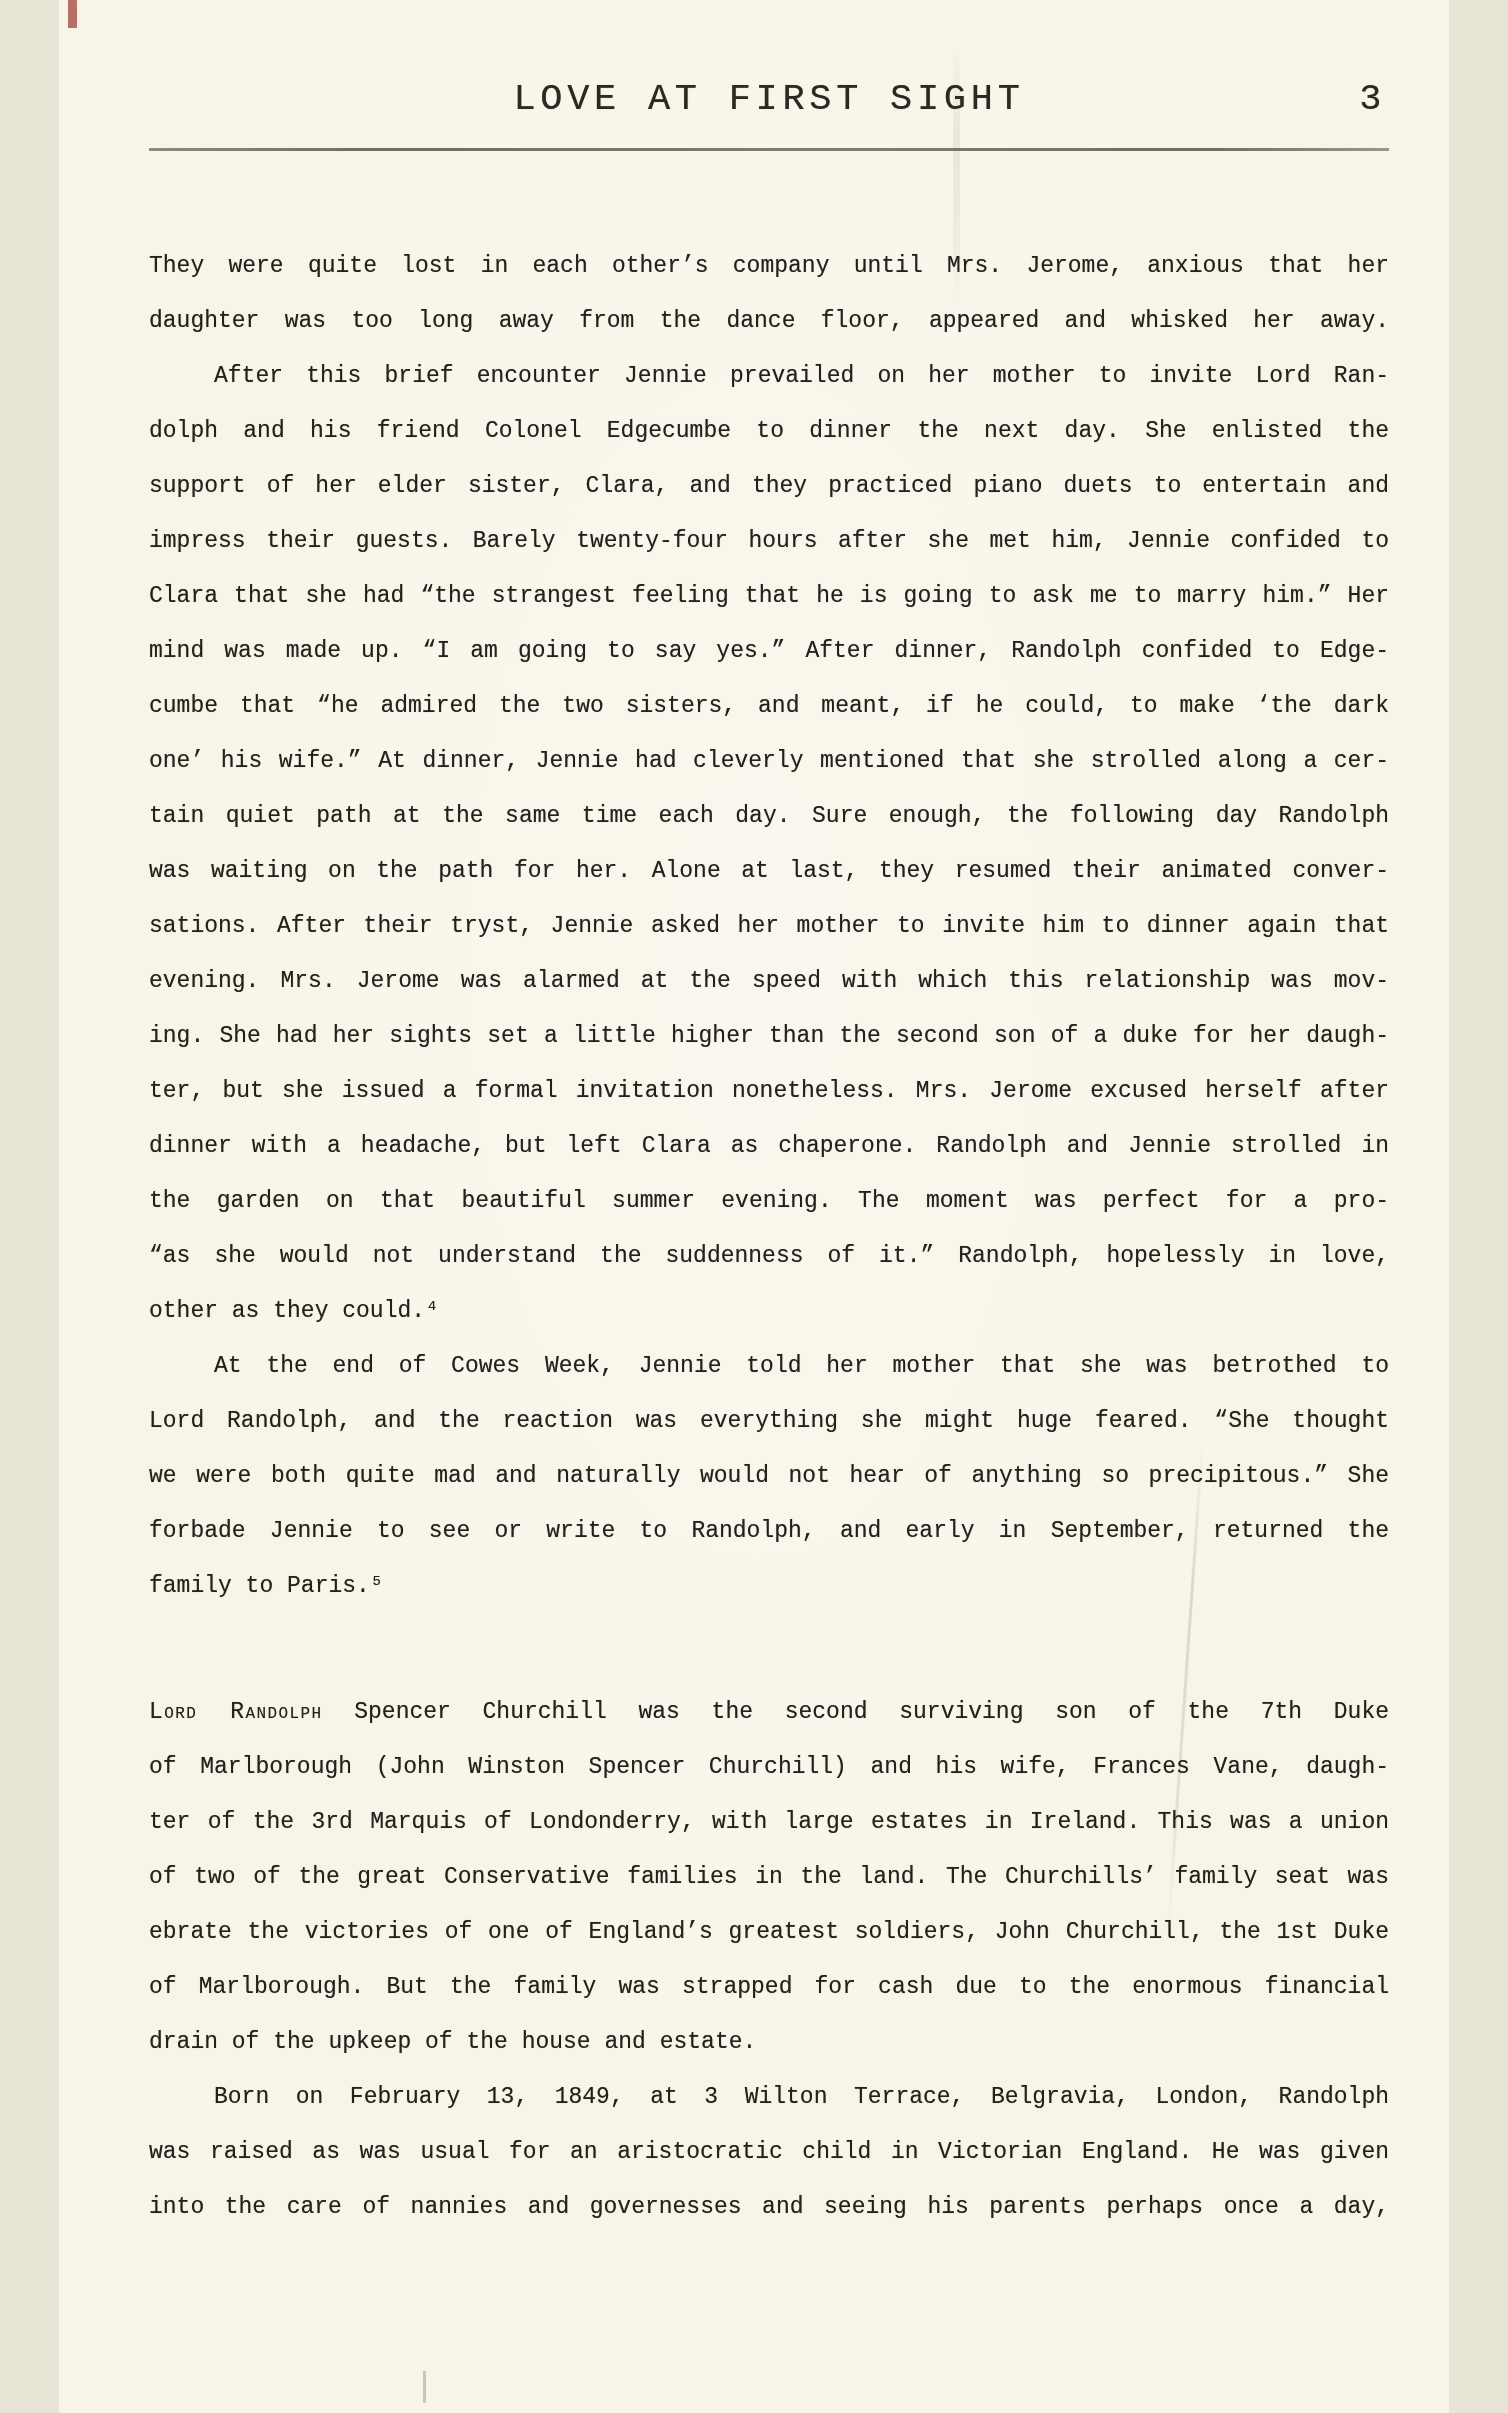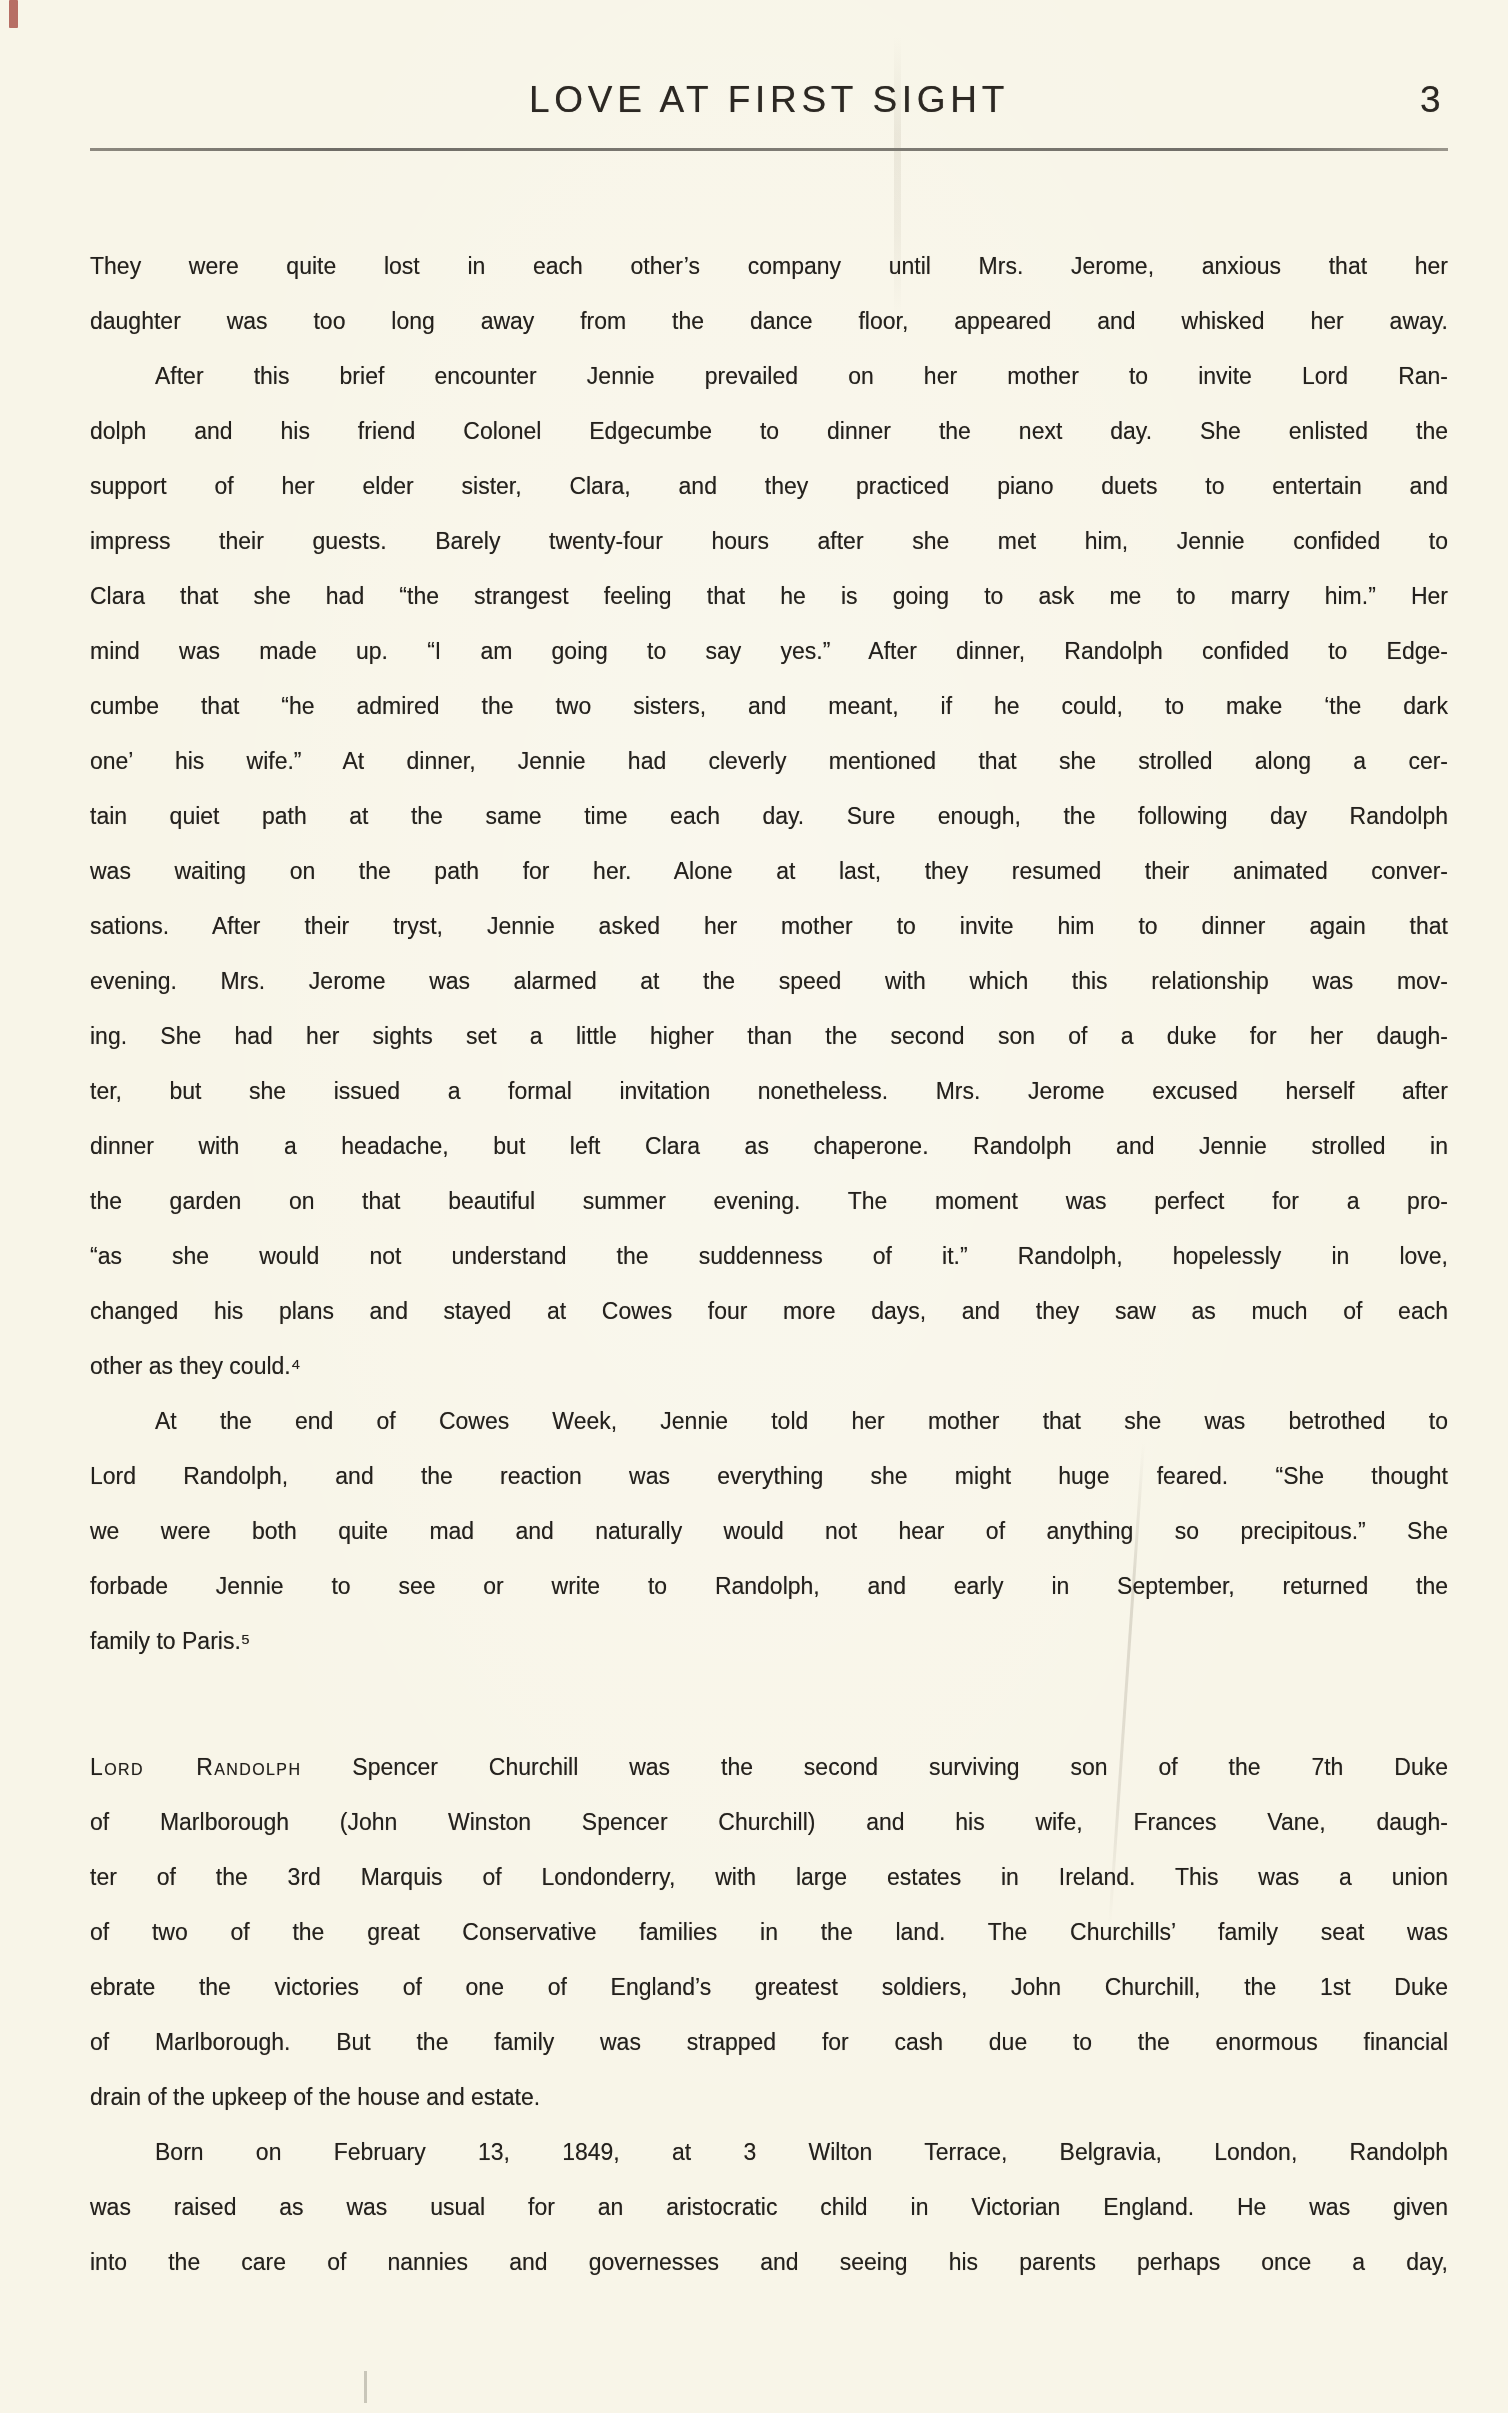--- a/index.html
+++ b/index.html
@@ -1,25 +1,25 @@
 <!DOCTYPE html>
 <html style="font-size:15px"><head>
 <meta charset="utf-8">
 <style>
   html, body { margin: 0; padding: 0; background: #e8e4d6; }
   .page {
     position: relative;
-    width: 1508px;
+    width: 1390px;
     height: 2413px;
     margin: 0 auto;
     background:
       radial-gradient(ellipse at 50% 40%, rgba(255,255,255,0.25) 0%, rgba(0,0,0,0) 60%),
       var(--paper, #f8f5e8);
     color: var(--ink, #24211d);
-    font-family: Liberation Sans, sans-serif;
+    font-family: Liberation Mono, monospace;
     overflow: hidden;
   }
   .content {
     position: relative;
     padding: 77px 60px 0 90px;
   }
   .running-head {
     position: relative;
     height: 45px;
   }
@@ -122,21 +122,20 @@
           <div class="line">one’ his wife.” At dinner, Jennie had cleverly mentioned that she strolled along a cer-</div>
           <div class="line">tain quiet path at the same time each day. Sure enough, the following day Randolph</div>
           <div class="line">was waiting on the path for her. Alone at last, they resumed their animated conver-</div>
           <div class="line">sations. After their tryst, Jennie asked her mother to invite him to dinner again that</div>
           <div class="line">evening. Mrs. Jerome was alarmed at the speed with which this relationship was mov-</div>
           <div class="line">ing. She had her sights set a little higher than the second son of a duke for her daugh-</div>
           <div class="line">ter, but she issued a formal invitation nonetheless. Mrs. Jerome excused herself after</div>
           <div class="line">dinner with a headache, but left Clara as chaperone. Randolph and Jennie strolled in</div>
           <div class="line">the garden on that beautiful summer evening. The moment was perfect for a pro-</div>
           <div class="line">“as she would not understand the suddenness of it.” Randolph, hopelessly in love,</div>
-          <div class="line">changed his plans and stayed at Cowes four more days, and they saw as much of each</div>
           <div class="line no-justify">other as they could.⁴</div>
         </div>
         <div class="paragraph indent">
           <div class="line">At the end of Cowes Week, Jennie told her mother that she was betrothed to</div>
           <div class="line">Lord Randolph, and the reaction was everything she might huge feared. “She thought</div>
           <div class="line">we were both quite mad and naturally would not hear of anything so precipitous.” She</div>
           <div class="line">forbade Jennie to see or write to Randolph, and early in September, returned the</div>
           <div class="line no-justify">family to Paris.⁵</div>
         </div>
         <div class="paragraph section-break-before">

